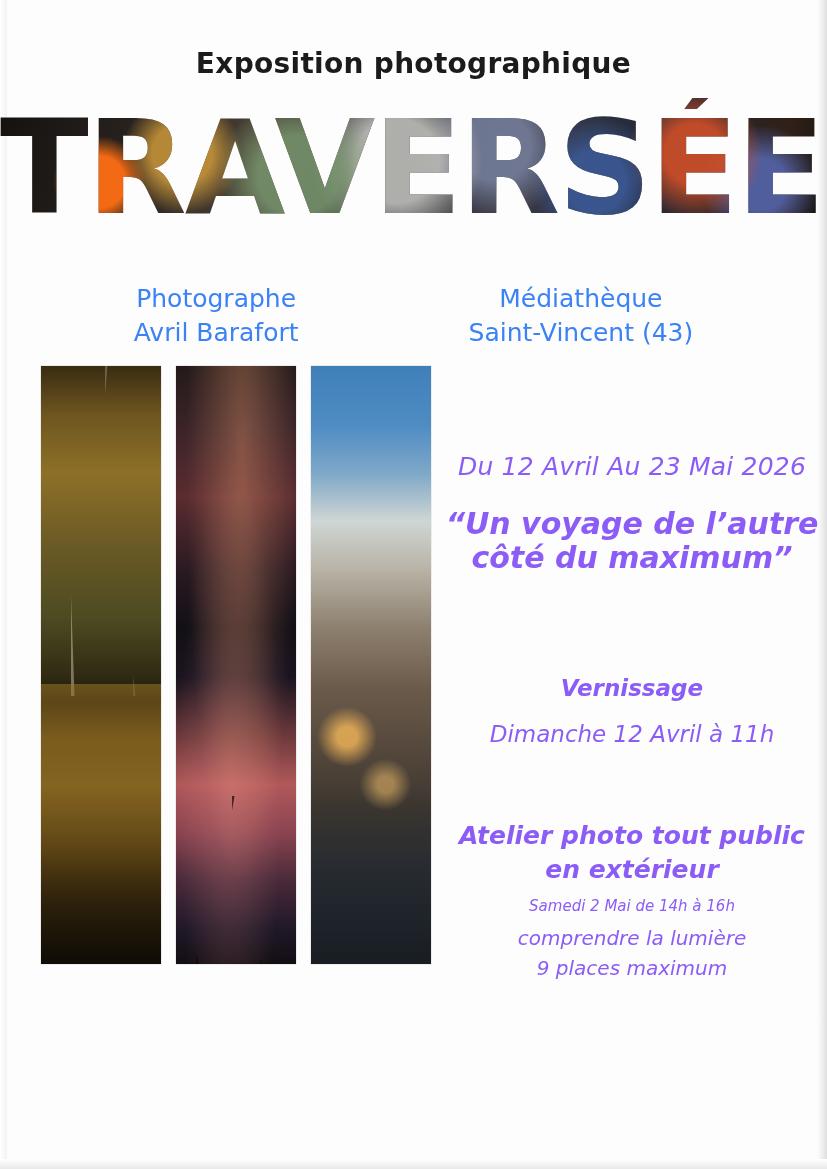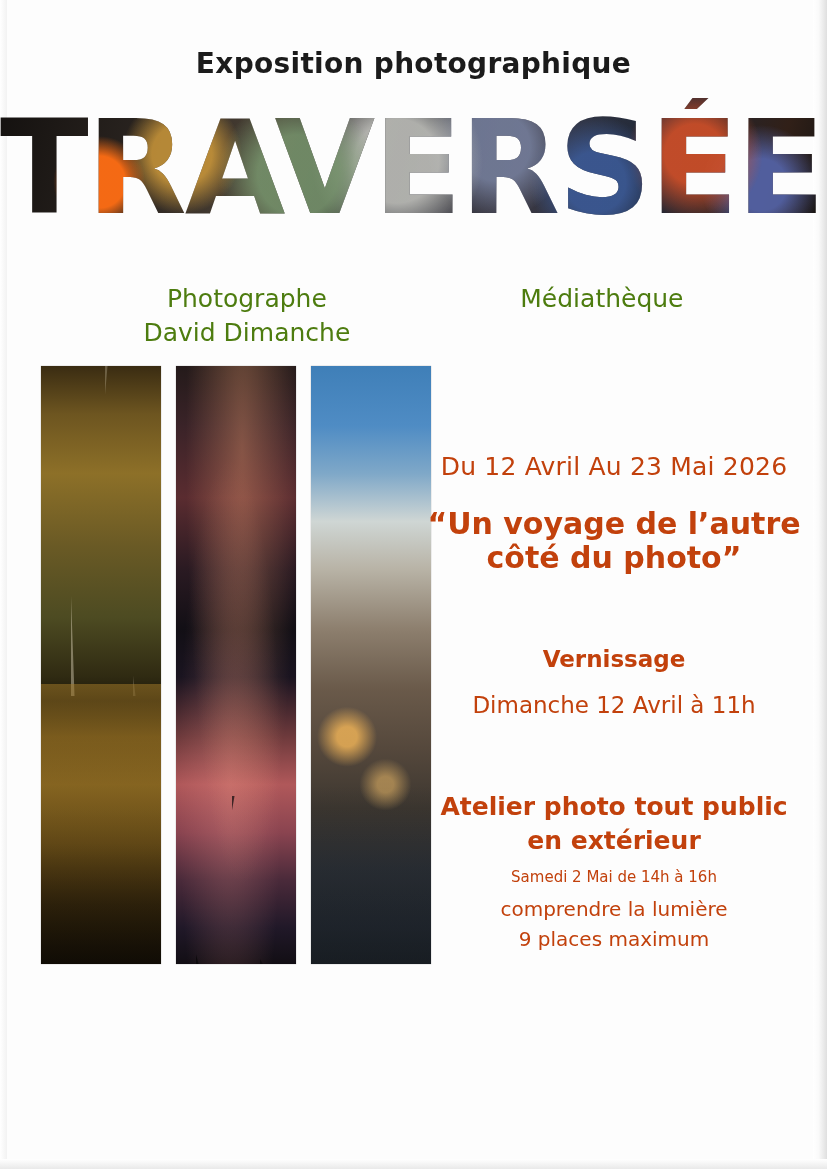--- a/index.html
+++ b/index.html
@@ -77,21 +77,21 @@
   .credits {
     position: absolute;
     top: 282px;
     left: 0;
     width: 827px;
     display: flex;
     justify-content: center;
     gap: 170px;
     font-size: 25px;
     line-height: 34px;
-    color: #4d7c0f;
+    color: #3b82f6;
   }
   .credits .col { text-align: center; }
 
   
   .strips {
     position: absolute;
     top: 366px;
     left: 41px;
     display: flex;
     gap: 15px;
@@ -190,38 +190,39 @@
     position:absolute; inset:0;
     background-image:
       radial-gradient(circle at 30% 62%, rgba(255,190,90,.75) 0 10px, rgba(0,0,0,0) 30px),
       radial-gradient(circle at 62% 70%, rgba(255,200,110,.5) 0 8px, rgba(0,0,0,0) 26px),
       linear-gradient(to bottom, rgba(0,0,0,0) 70%, rgba(20,25,30,.55) 100%);
   }
 
   
   .info {
     position: absolute;
-    left: 424px;
+    left: 442px;
     top: 452px;
     width: 380px;
     text-align: center;
-    color: #c2410c;
+    color: #8b5cf6;
+    font-style: italic;
   }
   .dates {
     font-size: 25px;
     letter-spacing: .2px;
   }
   .quote {
     margin-top: 26px;
     font-size: 30px;
     font-weight: bold;
     line-height: 34px;
   }
   .vernissage {
-    margin-top: 71px;
+    margin-top: 100px;
     font-size: 23px;
     font-weight: bold;
   }
   .vernissage-date {
     margin-top: 20px;
     font-size: 23px;
     font-weight: normal;
   }
   .atelier {
     margin-top: 72px;
@@ -257,39 +258,40 @@
   <div class="scan-edge-right"></div>
   <div class="scan-edge-bottom"></div>
 
   <div class="header-title">Exposition photographique</div>
 
   <div class="big-title">TRAVERSÉES</div>
 
   <div class="credits">
     <div class="col">
       <div>Photographe</div>
-      <div>David Dimanche</div>
+      <div>Avril Barafort</div>
     </div>
     <div class="col">
       <div>Médiathèque</div>
+      <div>Saint-Vincent (43)</div>
     </div>
   </div>
 
   <div class="strips">
     <div class="strip strip-1"></div>
     <div class="strip strip-2"></div>
     <div class="strip strip-3"></div>
   </div>
 
   <div class="info">
     <div class="dates">Du 12 Avril Au 23 Mai 2026</div>
 
     <div class="quote">
       <div>“Un voyage de l’autre</div>
-      <div>côté du photo”</div>
+      <div>côté du maximum”</div>
     </div>
 
     <div class="vernissage">Vernissage</div>
     <div class="vernissage-date">Dimanche 12 Avril à 11h</div>
 
     <div class="atelier">
       <div>Atelier photo tout public</div>
       <div>en extérieur</div>
     </div>
     <div class="atelier-date">Samedi 2 Mai de 14h à 16h</div>

